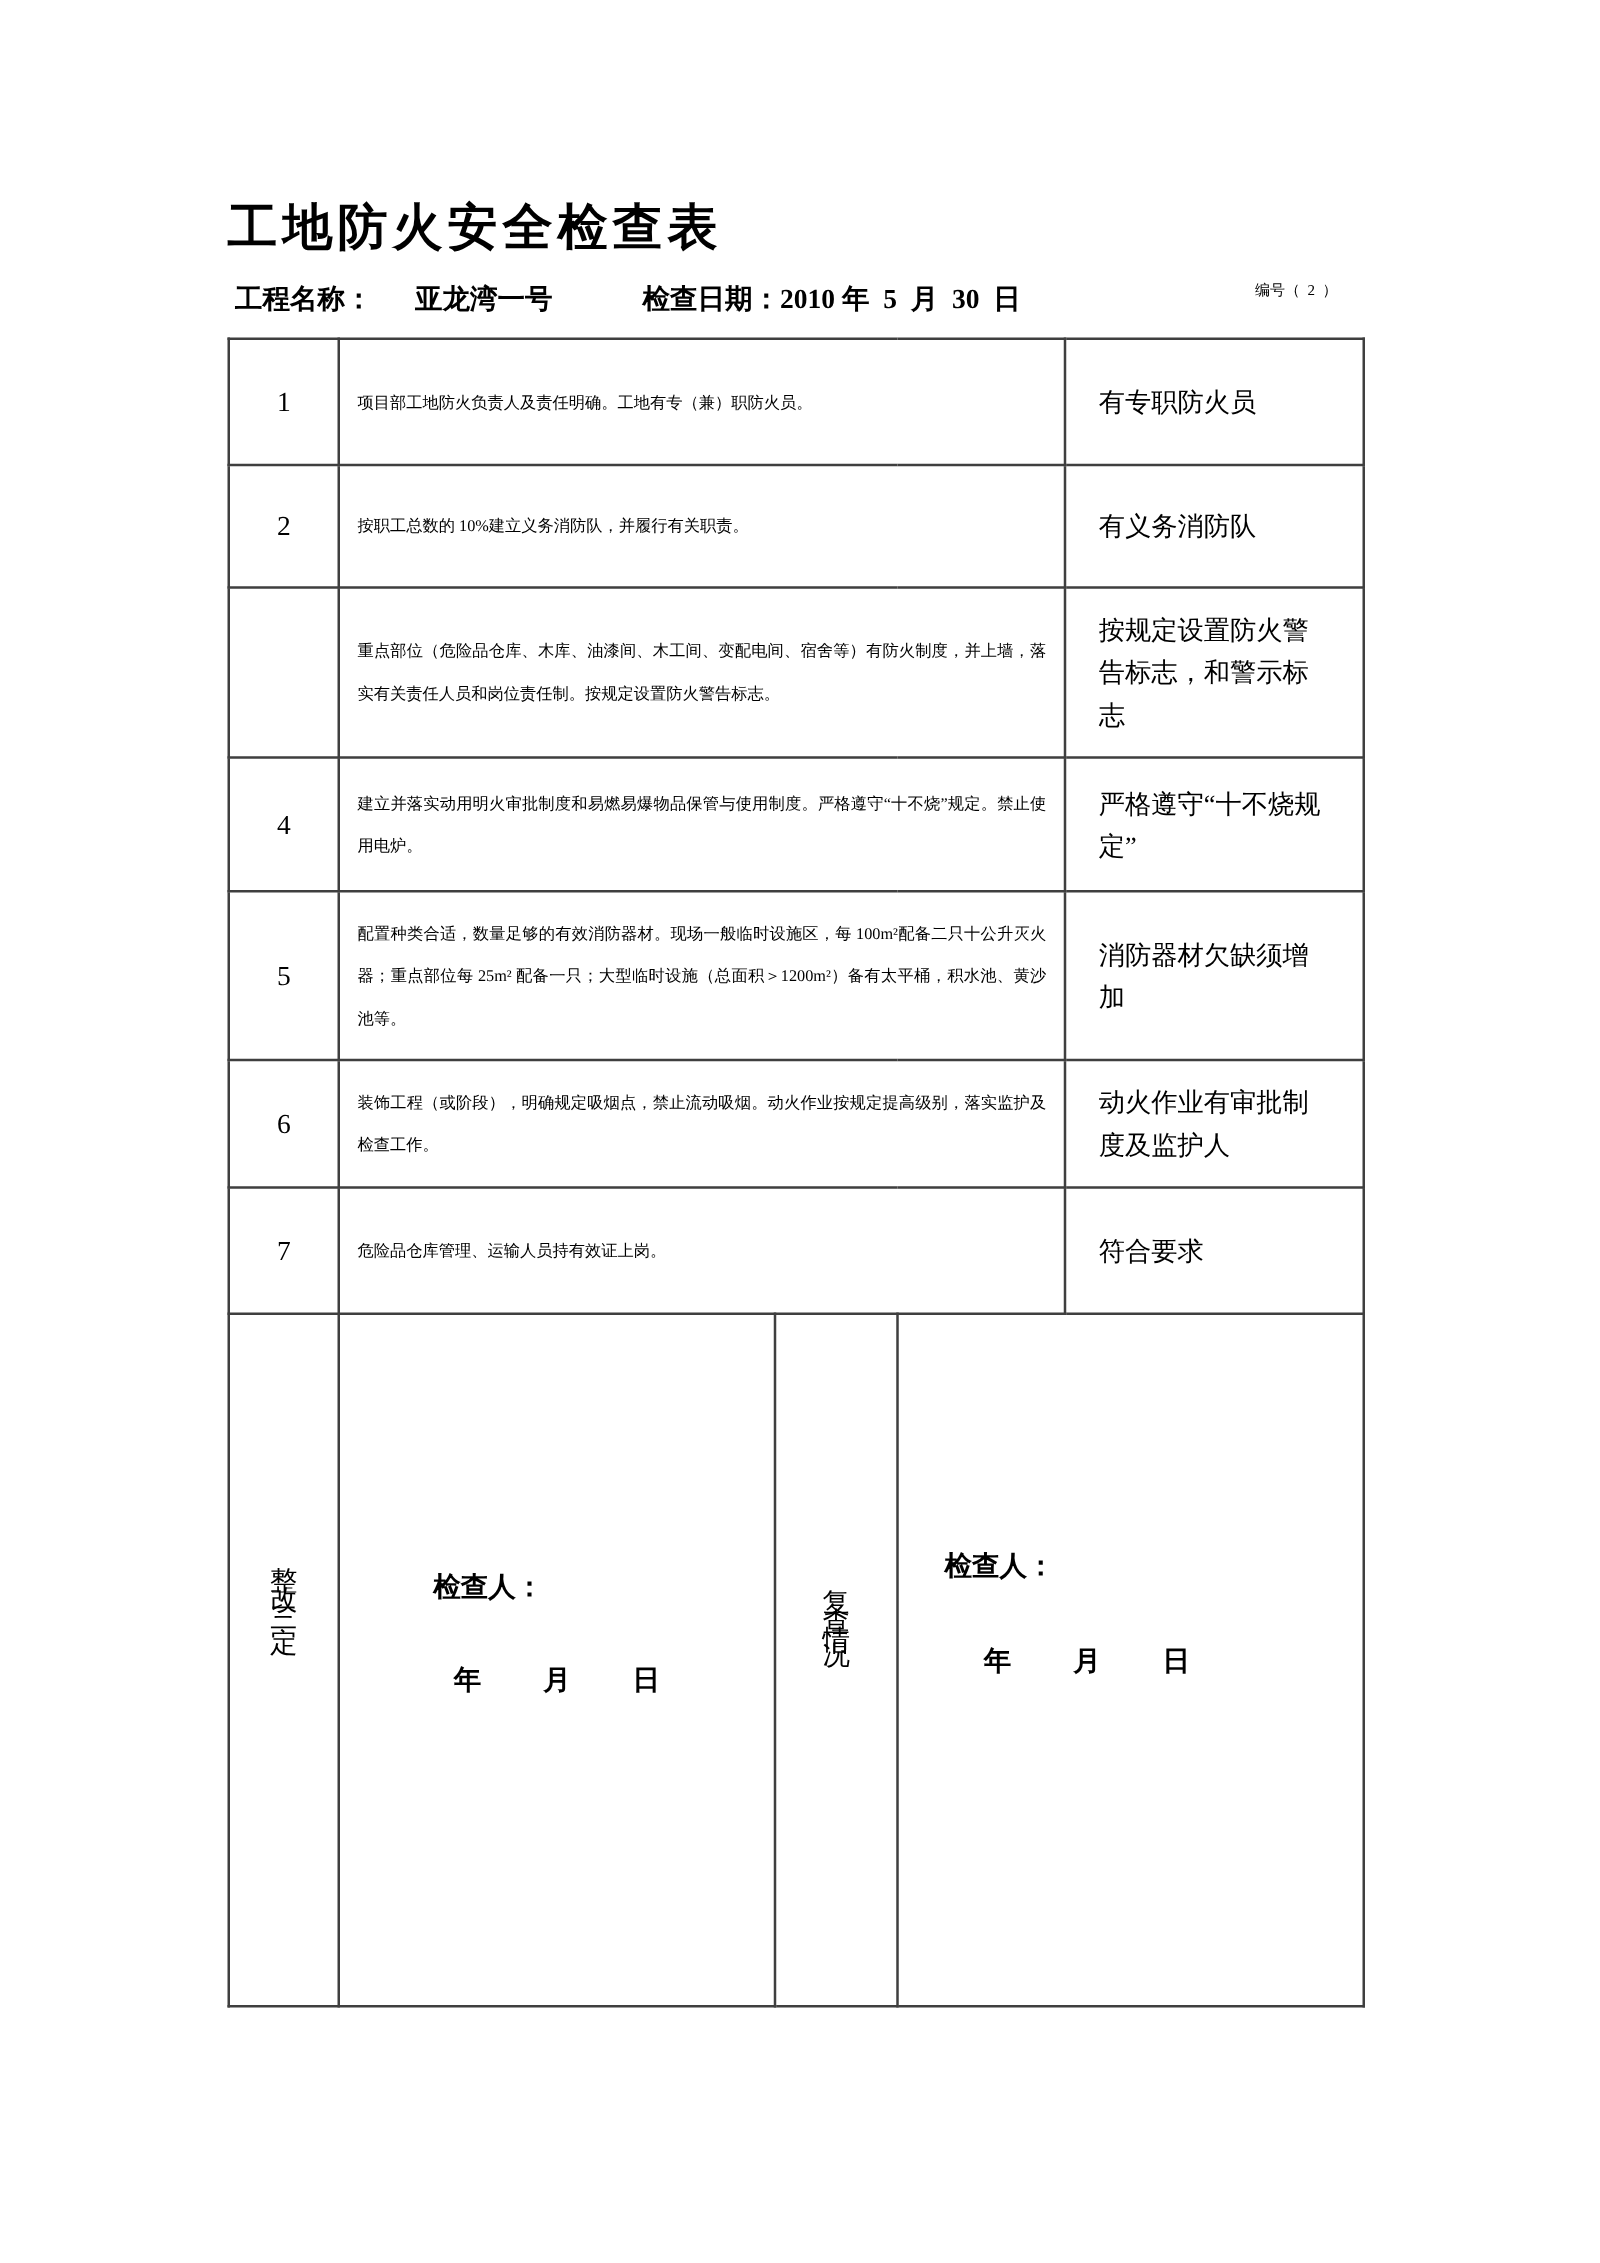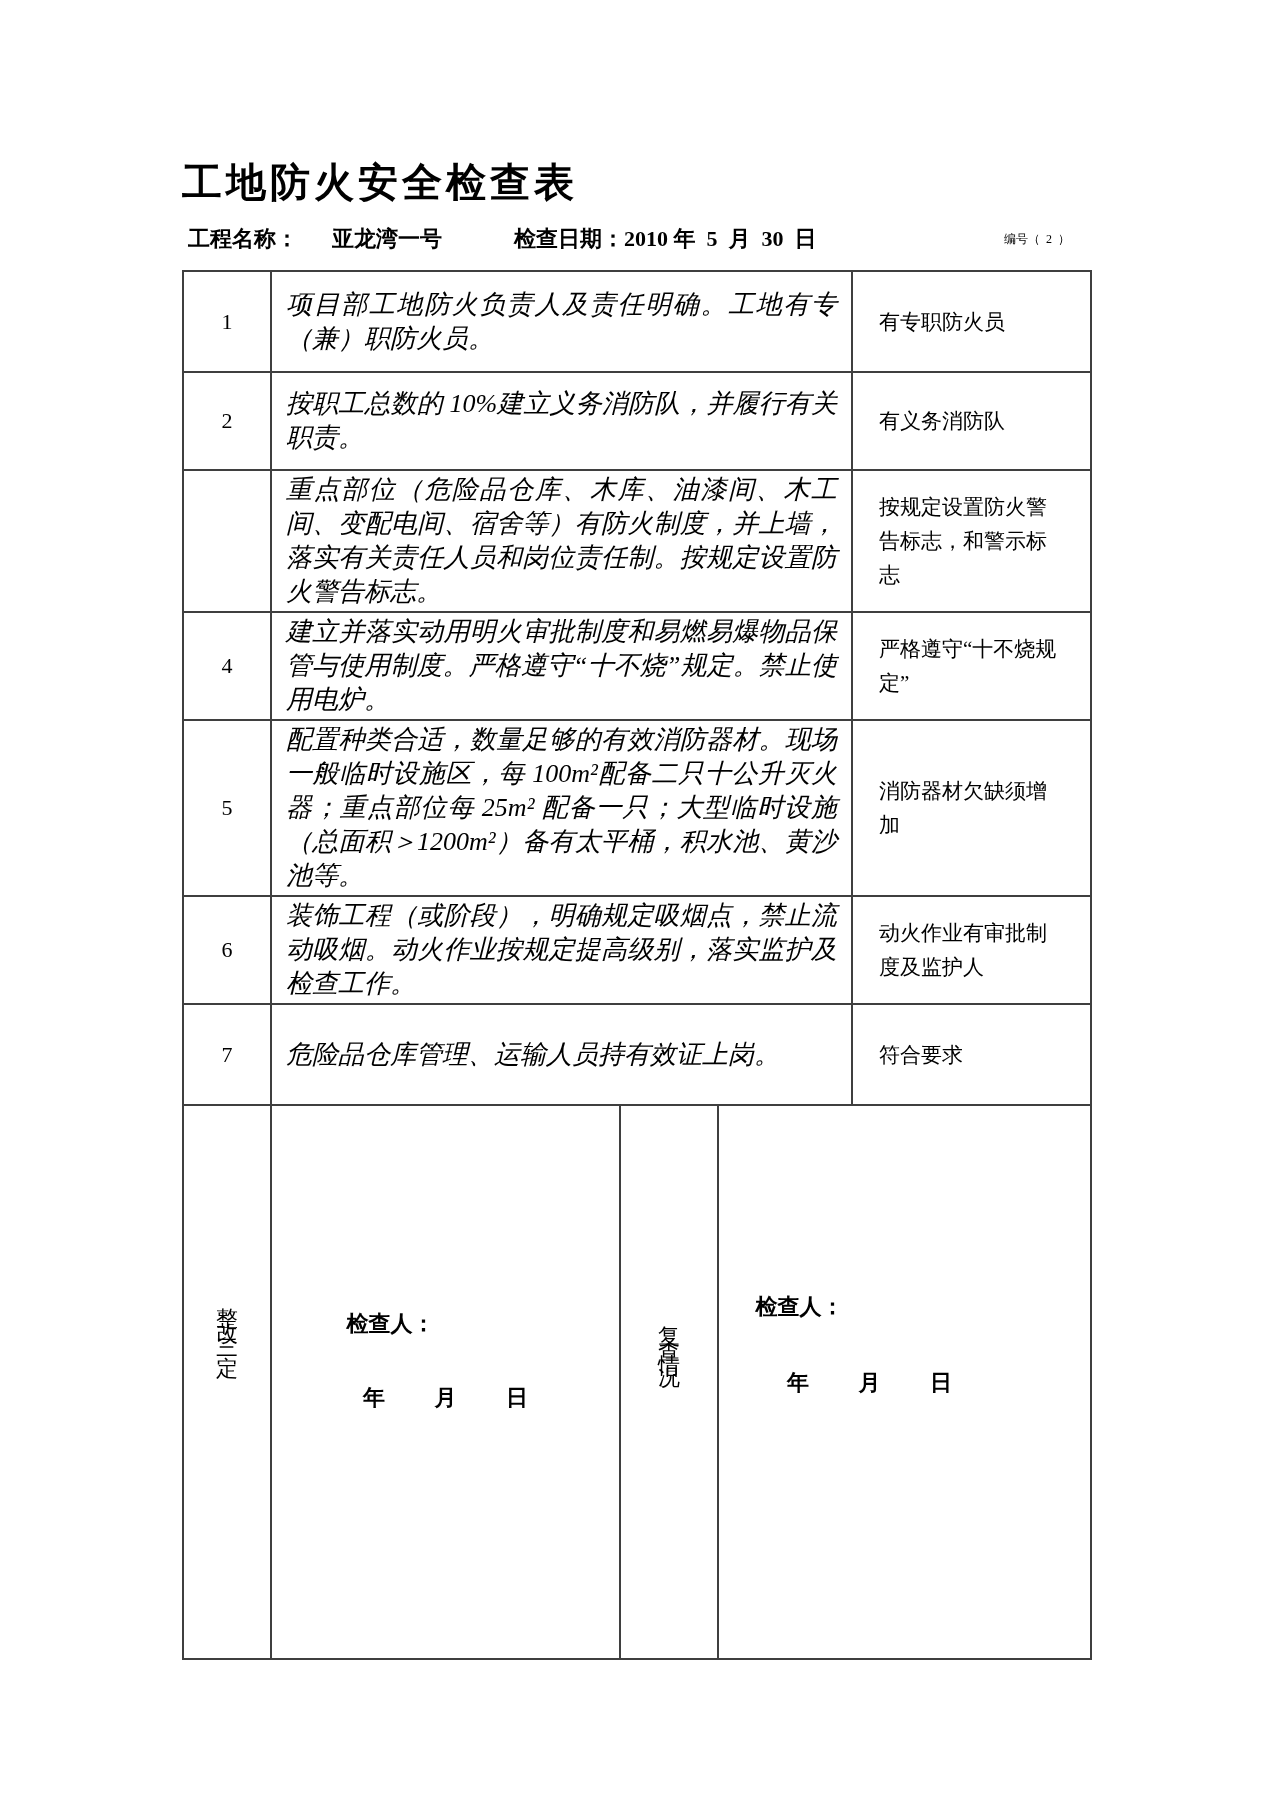--- a/index.html
+++ b/index.html
@@ -19,21 +19,21 @@
     width:908px;
     margin-left:182px;
     font-family:"Liberation Sans","DejaVu Sans",sans-serif;
     font-weight:bold;
     font-size:40px;
     line-height:48px;
     letter-spacing:4px;
   }
   .meta{
     display:flex;
-    align-items:center;
+    align-items:flex-start;
     margin:18px 0 0 188px;
     width:904px;
     font-size:22px;
     font-weight:bold;
     white-space:pre;
   }
   .meta .project-value{margin-left:34px;}
   .meta .date-label{margin-left:72px;}
   .meta .serial{
     margin-left:auto;
@@ -60,35 +60,34 @@
   .cell-index{
     text-align:center;
     font-size:22px;
   }
   .cell-head{
     text-align:center;
     font-size:21px;
   }
   .cell-content{
     padding:2px 14px;
-    font-size:26px;
+    font-size:13px;
     line-height:34px;
     text-align:justify;
-    font-style:italic;
   }
   .cell-result{
     text-align:left;
     font-size:21px;
     line-height:34px;
     padding:0 26px;
   }
   tr.row-header{height:95px;}
   tr.row-1{height:101px;}
   tr.row-2{height:98px;}
-  tr.row-3{height:104px;}
+  tr.row-3{height:136px;}
   tr.row-4{height:107px;}
   tr.row-5{height:135px;}
   tr.row-6{height:102px;}
   tr.row-7{height:101px;}
   tr.row-footer{height:554px;}
   .vert-cell{text-align:center;}
   .vertical{
     display:inline-block;
     writing-mode:vertical-rl;
     text-orientation:upright;

